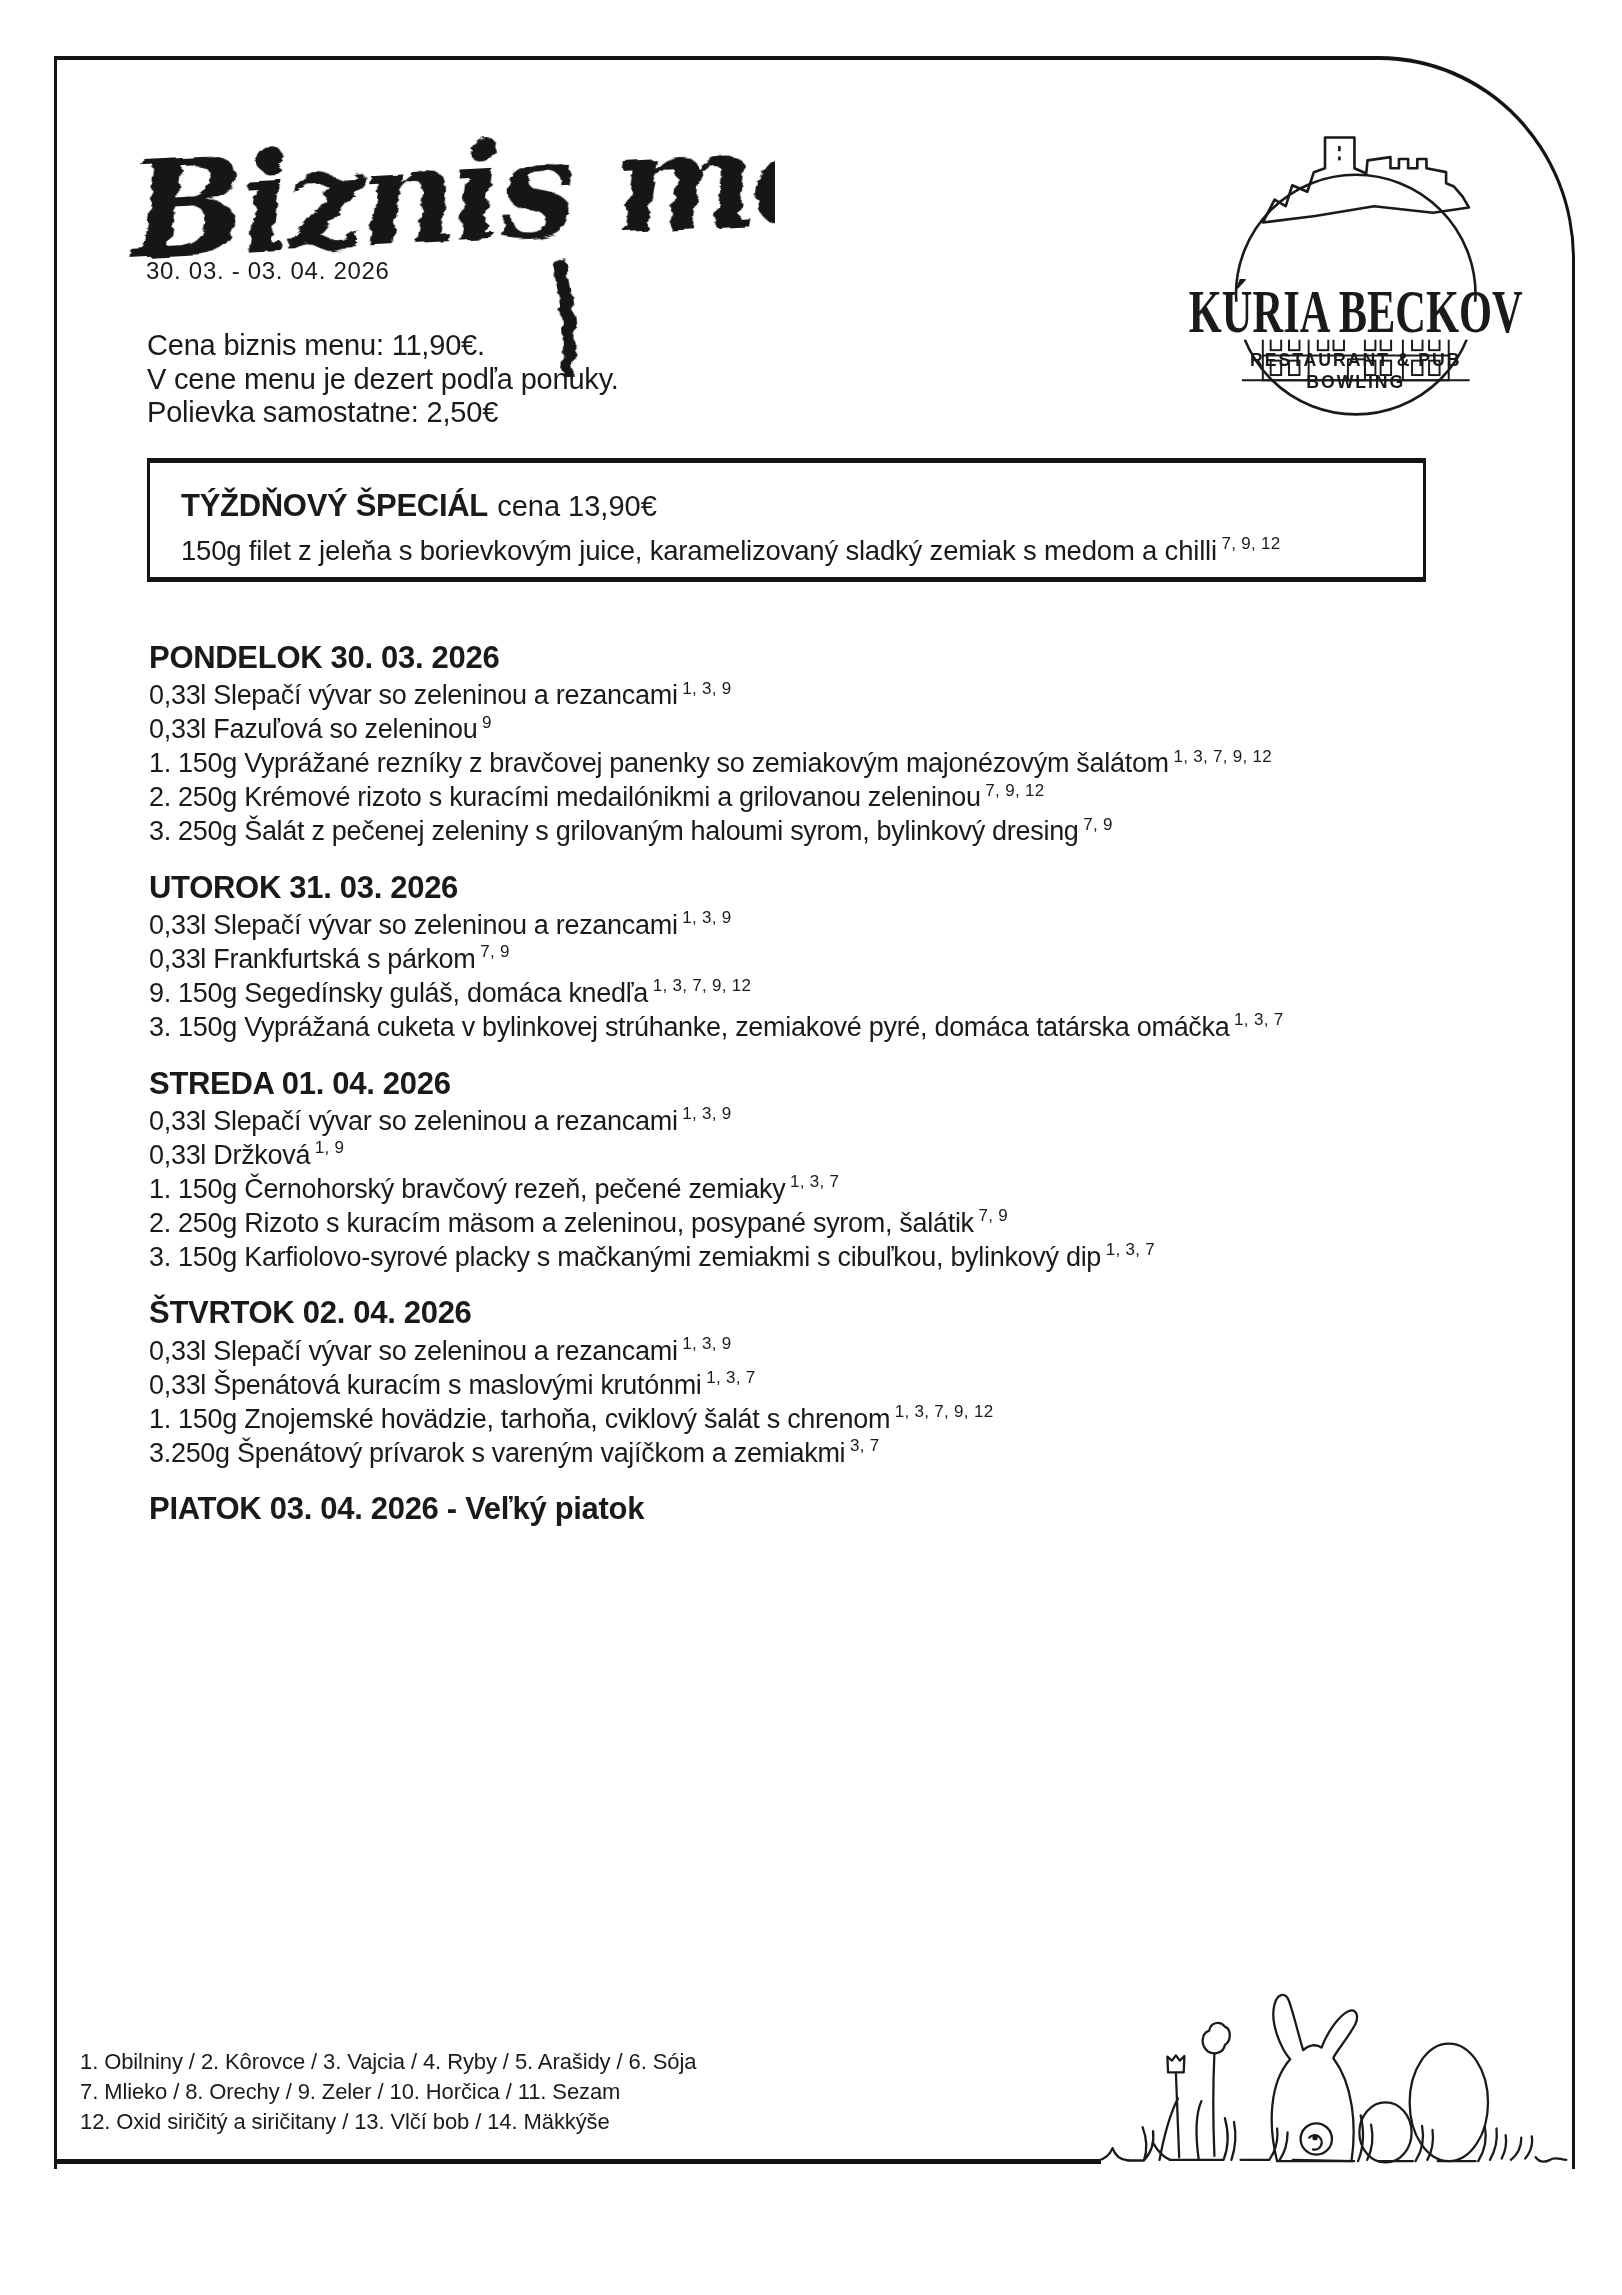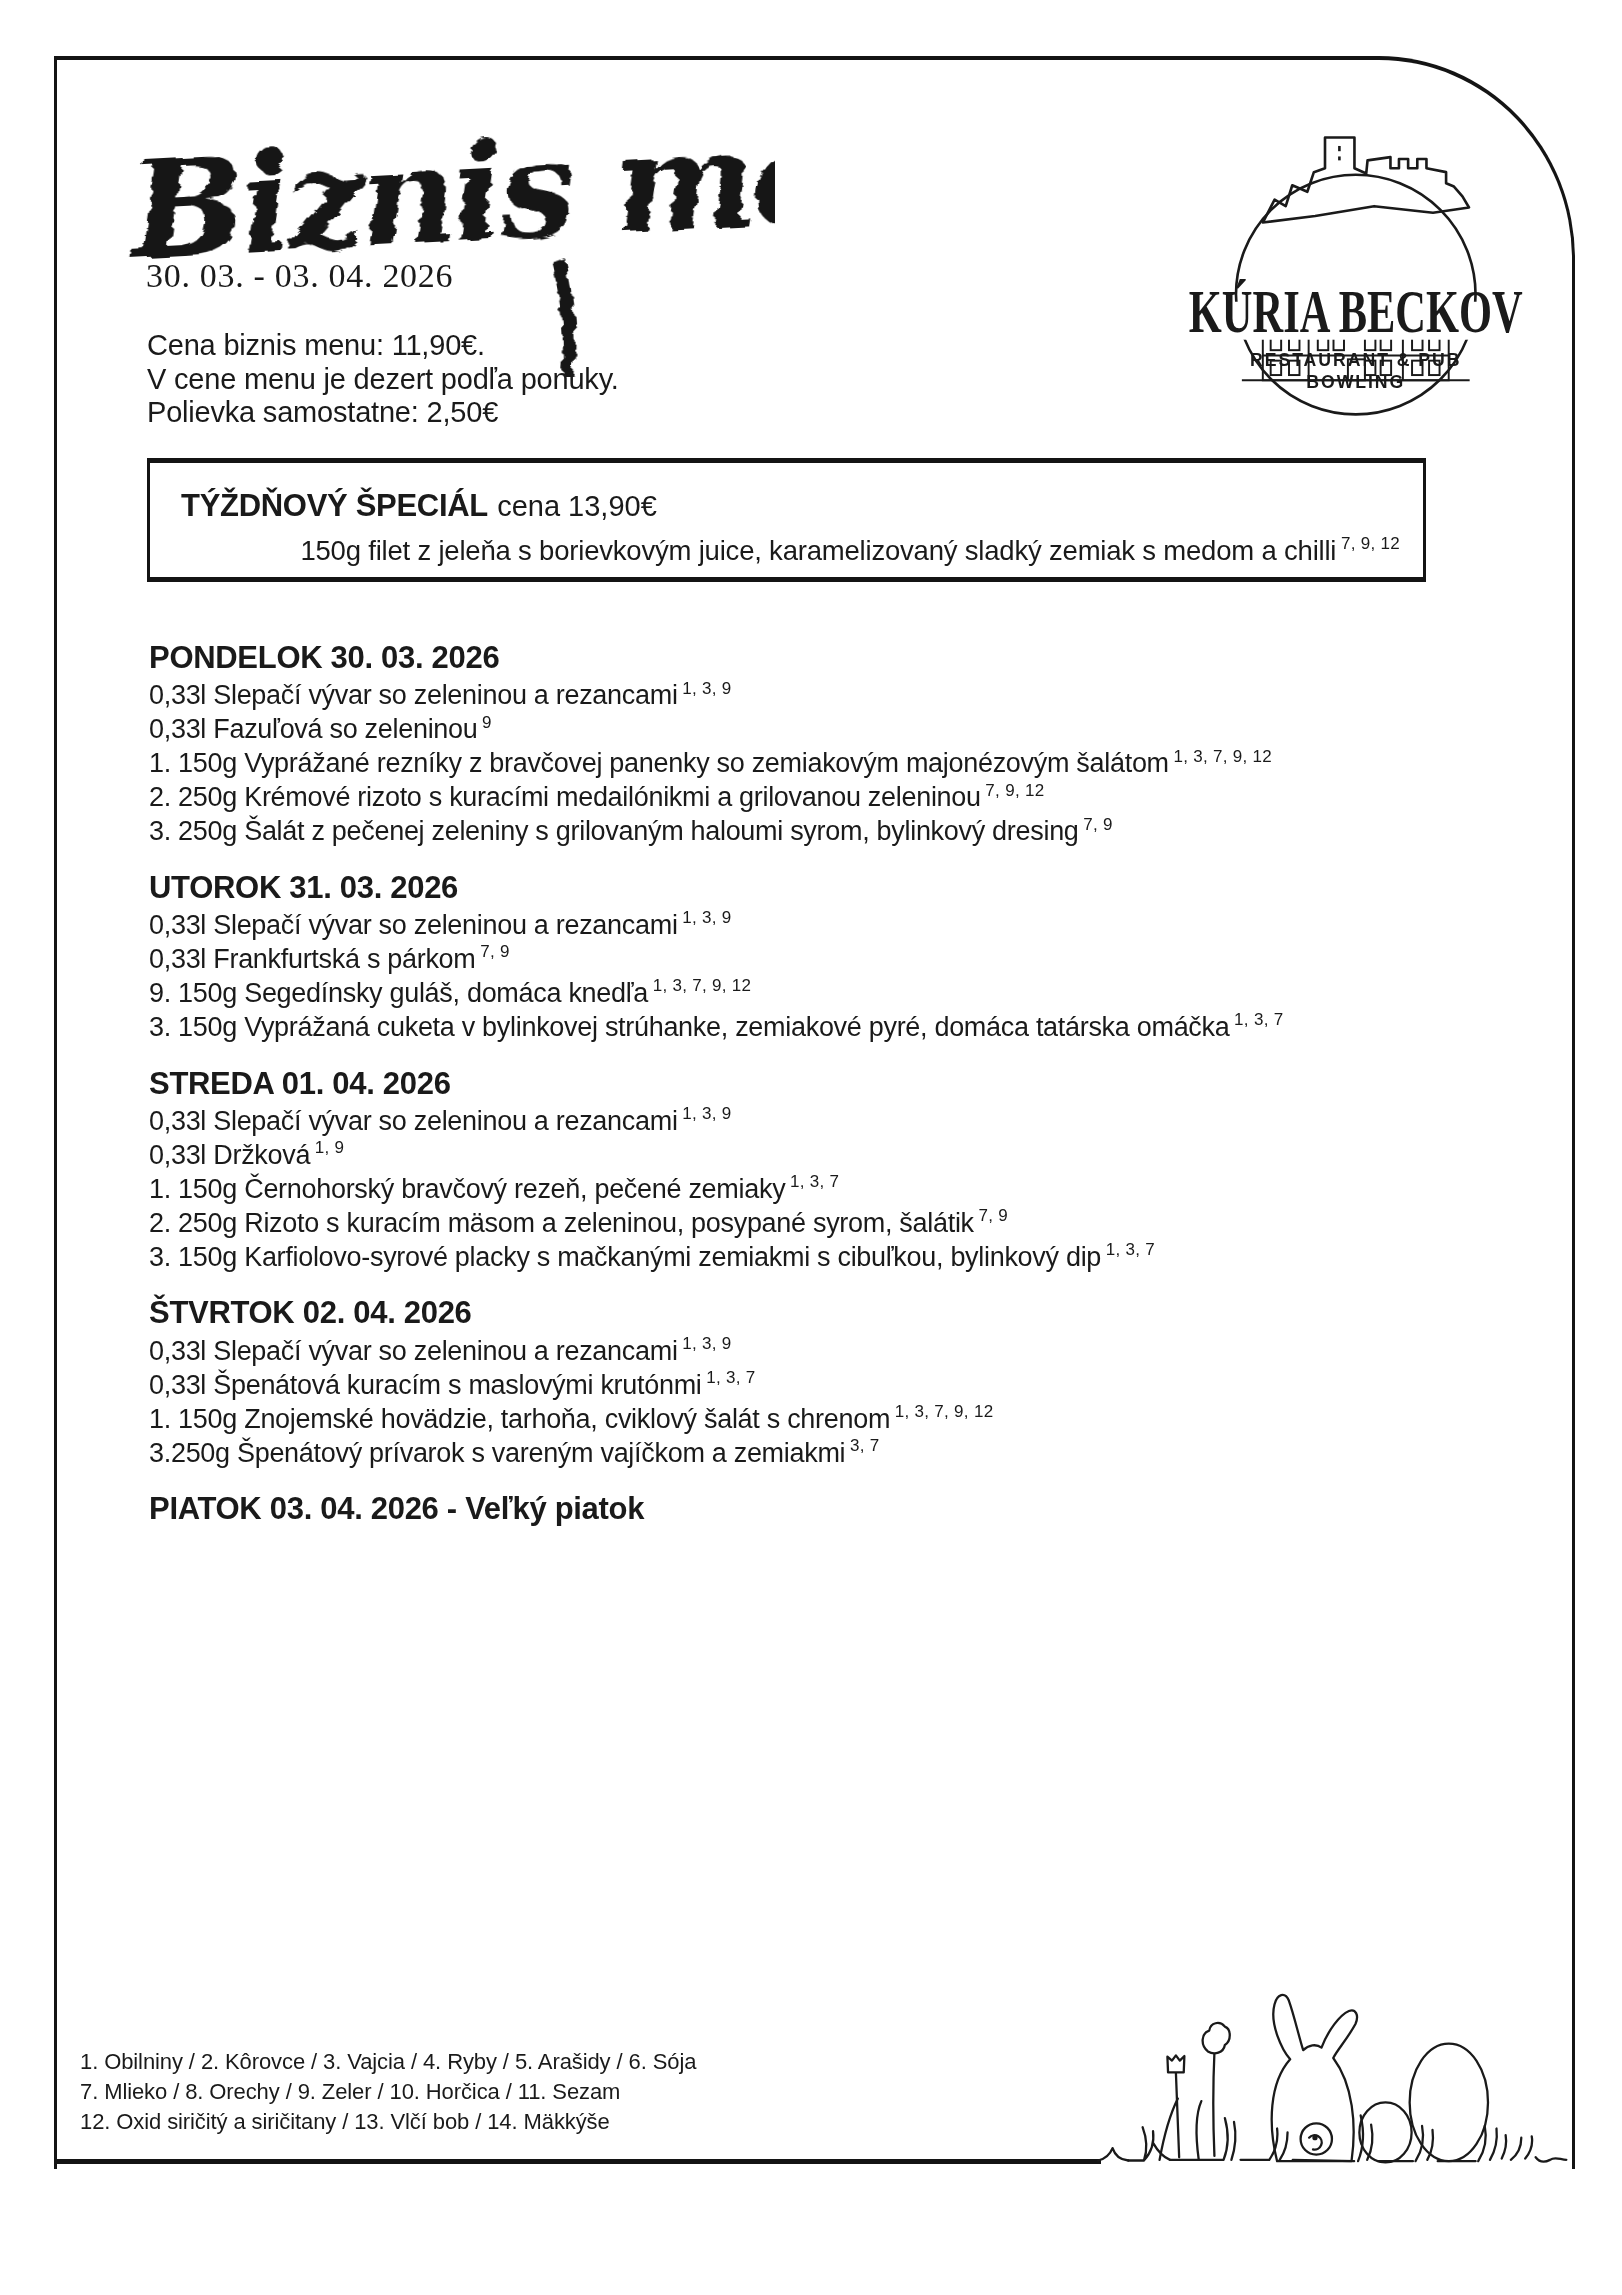--- a/index.html
+++ b/index.html
@@ -13,31 +13,31 @@
     left:54px;top:56px;width:1515px;height:2109px;
     border-style:solid;border-color:#141414;
     border-width:4.6px 3.3px 0 3.3px;
     border-top-right-radius:196px 203px;
   }
   #frame-bottom{
     left:54px;top:2159px;width:1047px;height:5.2px;background:#141414;
   }
   
   #title-svg{left:121px;top:115px;width:654px;height:262px;}
-  #date-range{left:146px;top:257px;font-size:34px;letter-spacing:0.7px;font-family:Liberation Serif, serif;}
+  #date-range{left:146px;top:257px;font-size:24px;letter-spacing:0.7px;}
   .info{left:147px;font-size:29px;letter-spacing:-0.2px;}
   
   #special-box{
     left:147px;top:458px;width:1279px;height:124px;box-sizing:border-box;
     border:solid #141414;border-width:5.2px 3.3px 5.2px 3.3px;
     padding:25px 23px 0 31px;
   }
   #special-title{font-size:31px;font-weight:bold;letter-spacing:-0.3px;}
   #special-price{font-size:29px;margin-left:9.2px;}
-  #special-desc{font-size:27.5px;margin-top:10.5px;letter-spacing:-0.2px;text-align:right;}
+  #special-desc{font-size:27.5px;margin-top:10.5px;letter-spacing:-0.2px;}
   
   #days{left:149px;top:640px;width:1309px;}
   .day{margin-bottom:19.6px;}
   .day-heading{font-size:31px;font-weight:bold;letter-spacing:-0.3px;line-height:35px;margin-bottom:5.2px;}
   .day-item{font-size:27px;letter-spacing:-0.3px;line-height:30px;white-space:nowrap;}
   sup.alg{font-size:17px;letter-spacing:0.3px;margin-left:4.6px;vertical-align:baseline;position:relative;top:-10.5px;}
   
   #footer{left:80px;top:2047px;font-size:22px;line-height:30px;letter-spacing:-0.1px;}
   
   #logo-svg{left:1158px;top:108px;width:406px;height:432px;}

